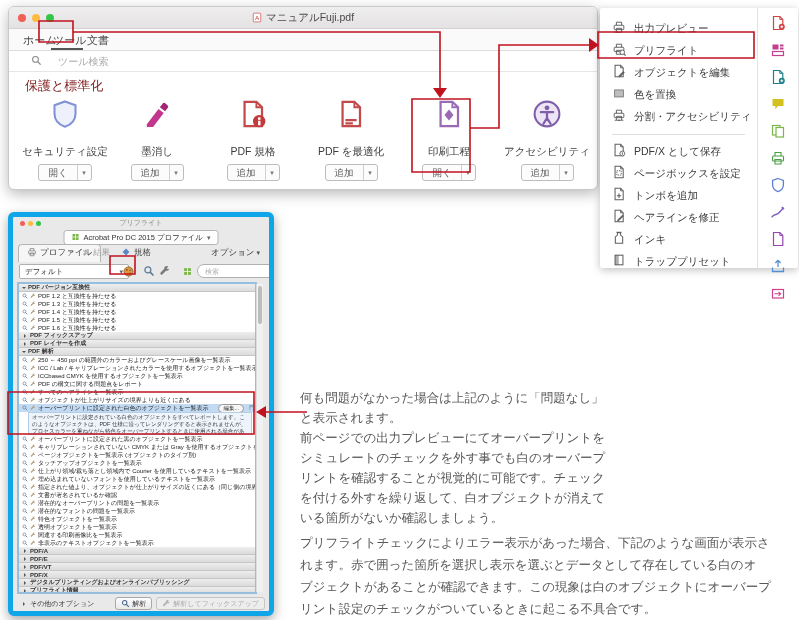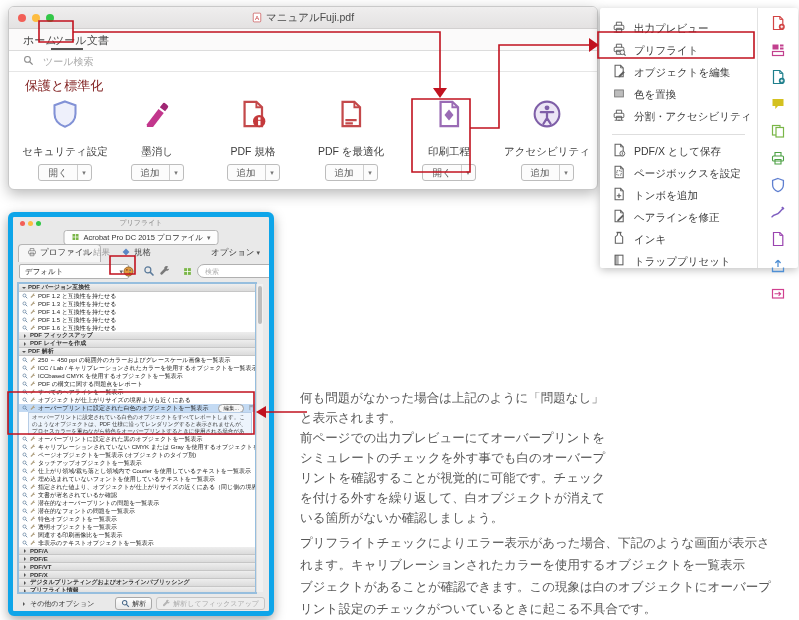--- a/index.html
+++ b/index.html
@@ -12,21 +12,21 @@
     border:1px solid #c9c9c9;border-radius:6px;box-shadow:0 4px 14px rgba(0,0,0,.28);overflow:hidden;}
   .titlebar{position:relative;height:21px;background:linear-gradient(#efeeee,#e4e2e2);border-bottom:1px solid #d2d0d0;}
   .lights{position:absolute;left:9px;top:7px;display:flex;gap:6px;}
   .lights i{width:8px;height:8px;border-radius:50%;display:block;}
   .l-r{background:#f25f57;} .l-y{background:#fdbc40;} .l-g{background:#33c748;}
   .title-wrap{position:absolute;left:0;right:0;top:4px;text-align:center;font-size:10.5px;color:#4a4a4a;}
   .title-wrap .pdficon{display:inline-block;vertical-align:-2px;margin-right:4px;}
   .tabbar{position:relative;height:21px;background:#fbfafa;border-bottom:1px solid #dcdcdc;}
   .tabbar .tab{position:absolute;top:4px;font-size:11px;color:#4c4c4c;}
   .tabbar .underline{position:absolute;height:2px;background:#555;bottom:0;}
-  .searchrow{position:relative;height:20px;border-bottom:1px solid #e6e6e6;display:flex;align-items:center;padding-left:14px;gap:7px;}
+  .searchrow{position:relative;height:20px;border-bottom:1px solid #e6e6e6;display:flex;align-items:center;padding-left:22px;gap:14px;}
   .tsearch{border:none;outline:none;font-size:10px;color:#444;width:200px;background:transparent;}
   .tsearch::placeholder{color:#a9a9a9;}
   .section-title{position:absolute;left:16px;top:70px;font-size:13px;color:#7f1d1d;}
   .tools-row{position:absolute;left:0;top:92px;width:588px;height:86px;}
   .tool{position:absolute;width:104px;text-align:center;}
   .tool .ticon{display:block;height:34px;}
   .tool .tlabel{display:block;font-size:10.5px;color:#3d3d3d;margin-top:12px;white-space:nowrap;}
   .btn-group{display:inline-flex;margin-top:5px;border:1px solid #bdbdbd;border-radius:3px;background:#fcfcfc;height:15px;line-height:15px;}
   .btn-main{padding:0 9px;font-size:9.5px;color:#555;}
   .btn-caret{width:13px;border-left:1px solid #cfcfcf;font-size:7px;color:#777;}
@@ -733,21 +733,21 @@
       <div class="line">何も問題がなかった場合は上記のように「問題なし」</div>
       <div class="line">と表示されます。</div>
       <div class="line">前ページでの出力プレビューにてオーバープリントを</div>
       <div class="line">シミュレートのチェックを外す事でも白のオーバープ</div>
       <div class="line">リントを確認することが視覚的に可能です。チェック</div>
       <div class="line">を付ける外すを繰り返して、白オブジェクトが消えて</div>
       <div class="line">いる箇所がないか確認しましょう。</div>
     </div>
   <div class="para p2">
       <div class="line">プリフライトチェックによりエラー表示があった場合、下記のような画面が表示さ</div>
-      <div class="line">れます。キャリブレーションされたカラーを使用するオブジェクトを一覧表示</div>
+      <div class="line">れます。赤で囲った箇所を選択し表示を選ぶとデータとして存在している白のオ</div>
       <div class="line">ブジェクトがあることが確認できます。この現象は白のオブジェクトにオーバープ</div>
       <div class="line">リント設定のチェックがついているときに起こる不具合です。</div>
     </div>
 
   <svg class="overlay" viewBox="0 0 799 620">
     <g fill="none" stroke="var(--ann)" stroke-width="1.6">
       <rect x="39" y="21" width="34" height="21"></rect>
       <polyline points="73,32 440,32 440,88"></polyline>
       <rect x="412" y="99" width="58" height="73"></rect>
       <polyline points="470,128 499,128 499,45 589,45"></polyline>

